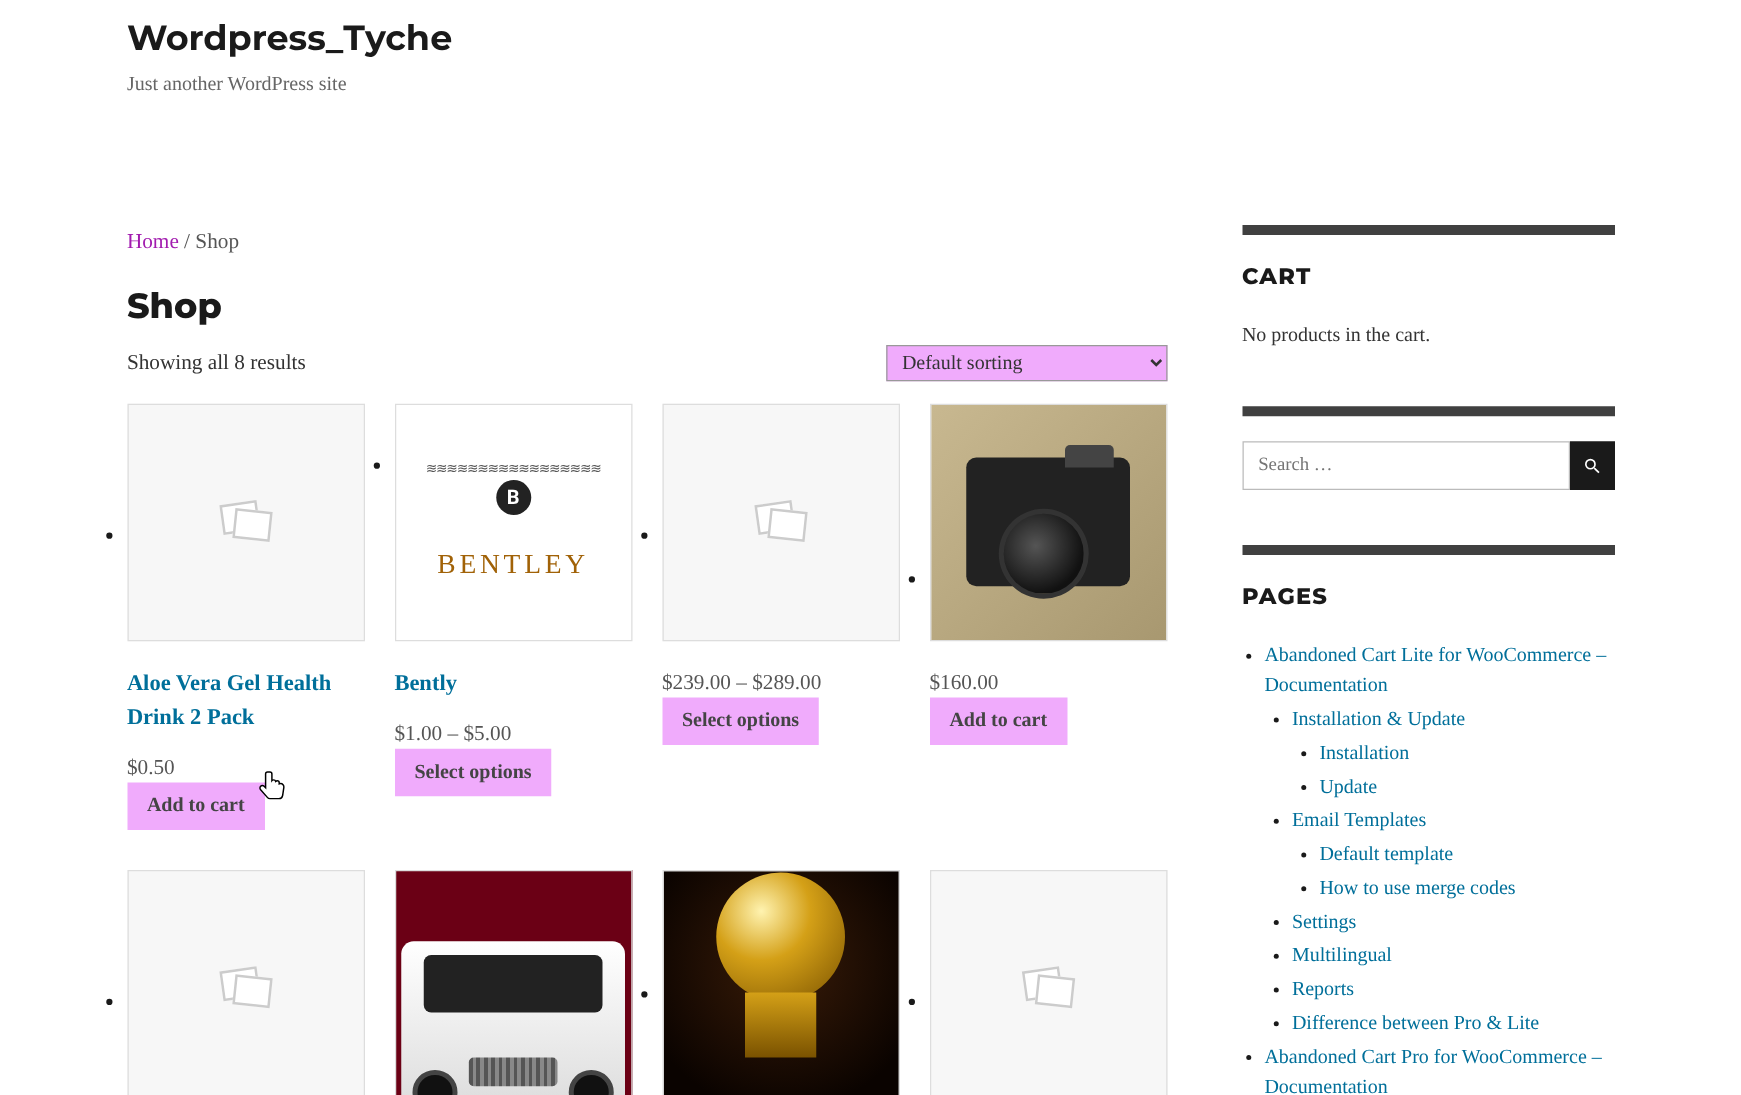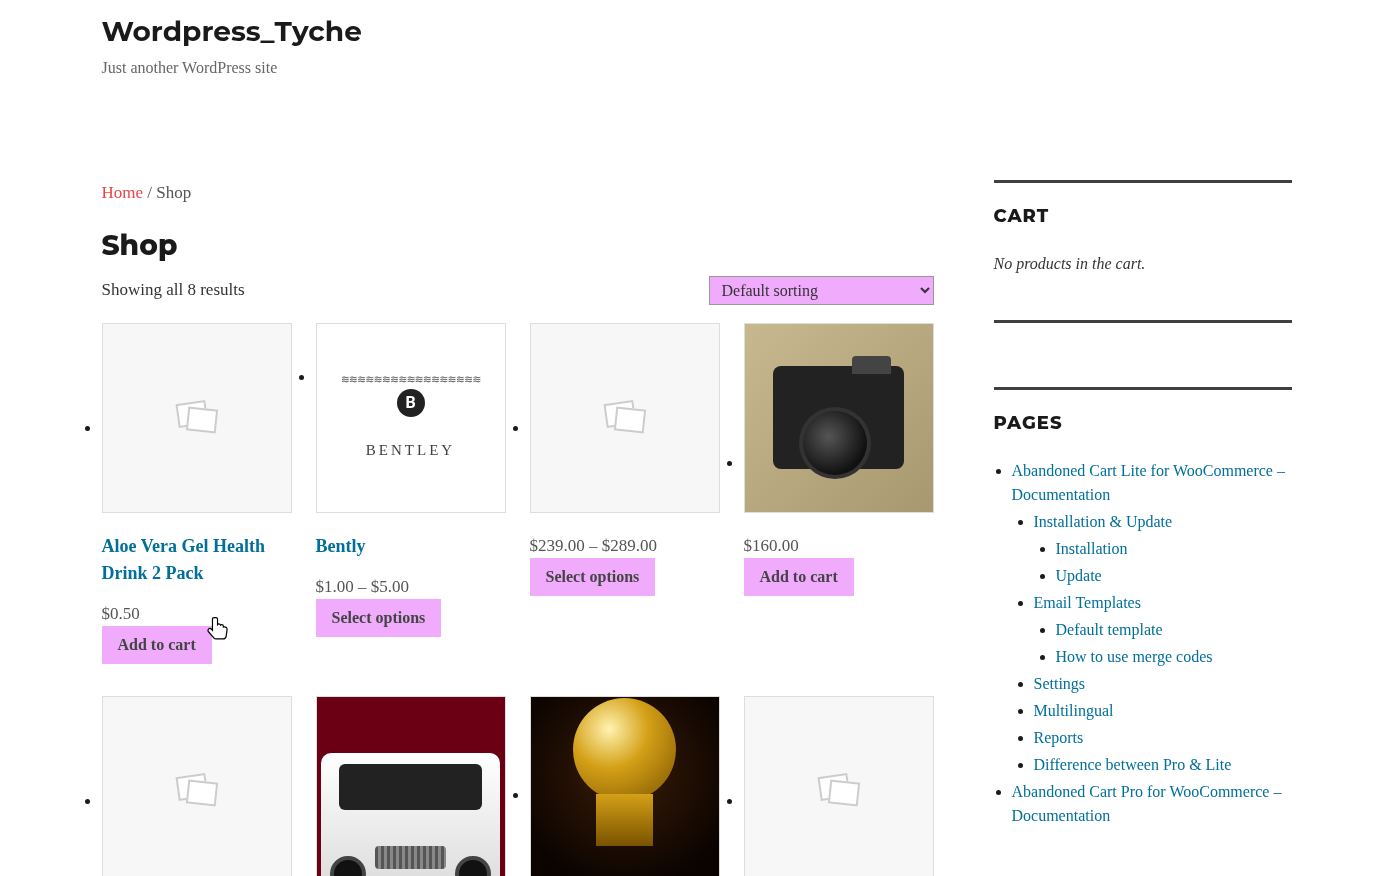--- a/index.html
+++ b/index.html
@@ -41,21 +41,21 @@
   }
   .sidebar {
     flex: 0 0 298px;
   }
   .breadcrumb {
     font-family: Georgia, serif;
     color: #555;
     font-size: 17px;
     margin-bottom: 18px;
   }
-  .breadcrumb a { color: #ef4444; text-decoration: none; text-align: center; }
+  .breadcrumb a { color: #a21caf; text-decoration: none; text-align: center; }
   .page-title {
     font-size: 28px;
     font-weight: 800;
     margin-bottom: 10px;
     font-family: Montserrat, Arial, sans-serif;
   }
   .toolbar {
     display: flex;
     justify-content: space-between;
     align-items: center;
@@ -134,53 +134,52 @@
     font-weight: bold;
     color: #444;
     font-size: 16px;
     cursor: pointer;
   }
   
   .img-bentley { background: #fff; flex-direction: column; }
   .bentley-logo { text-align:center; }
   .bentley-wings { font-size: 11px; letter-spacing: -1px; color:#555; line-height:1; }
   .bentley-circle { width:28px; height:28px; border-radius:50%; background:#222; color:#fff; font-weight:bold; margin:4px auto; display:flex; align-items:center; justify-content:center; font-size:16px; }
-  .bentley-text { font-family: "Times New Roman", serif; font-size:15px; letter-spacing:3px; color:#404040; margin-top:22px; }
+  .bentley-text { font-family: "Times New Roman", serif; font-size:22px; letter-spacing:3px; color:#a16207; margin-top:22px; }
   .img-camera { background: linear-gradient(135deg,#c8b890 0%, #a89870 100%); position:relative; }
   .camera-body { width:70%; height:55%; background:#222; border-radius:8px; position:relative; }
   .camera-lens { position:absolute; bottom:-10px; left:20%; width:55%; height:70%; background: radial-gradient(circle at 40% 40%, #555 0%, #111 70%); border-radius:50%; border:4px solid #333; }
   .camera-top { position:absolute; top:-10px; right:10%; width:30%; height:18%; background:#444; border-radius:4px 4px 0 0; }
   .img-suv { background:#6b0015; display:flex; align-items:flex-end; justify-content:center; }
   .suv-body { width:95%; height:70%; background: linear-gradient(180deg,#fff 0%, #ddd 100%); border-radius:10px 10px 4px 4px; position:relative; }
   .suv-window { position:absolute; top:8%; left:10%; width:80%; height:35%; background:#222; border-radius:6px; }
   .suv-grill { position:absolute; bottom:12%; left:30%; width:40%; height:18%; background:repeating-linear-gradient(90deg,#555 0 3px,#888 3px 6px); border-radius:4px; }
   .suv-wheel { position:absolute; bottom:-5%; width:20%; aspect-ratio:1/1; background:#111; border-radius:50%; border:4px solid #444; }
   .suv-wheel.left{ left:5%; } .suv-wheel.right{ right:5%; }
   .img-globe { background: radial-gradient(circle at 50% 40%, #3a1c08 0%, #0a0300 80%); }
   .globe-ball { width:55%; aspect-ratio:1/1; background: radial-gradient(circle at 35% 30%, #fff3b0 0%, #d4a017 40%, #7a5200 100%); border-radius:50%; margin-top:-20%; }
   .globe-base { width:30%; height:28%; background: linear-gradient(180deg,#d4a017,#7a5200); margin-top:-4%; }
 
   
   .widget {
-    border-top: 3px solid #404040;
+    border-top: 8px solid #404040;
     padding-top: 20px;
     margin-bottom: 44px;
   }
   .widget-title {
     font-family: Montserrat, Arial, sans-serif;
     font-size: 18px;
     font-weight: 800;
     letter-spacing: 1px;
     margin-bottom: 22px;
   }
   .cart-empty {
     font-family: Georgia, serif;
     color: #333;
     font-size: 16px;
-    font-style: italic;
   }
   .search-form { display:flex; }
   .search-input {
     flex:1;
     border:1px solid #bbb;
     padding: 10px 12px;
     font-family: Georgia, serif;
     font-size: 15px;
     color:#888;
     background:#fff;
@@ -291,20 +290,28 @@
         </ul>
     </main>
 
     <aside class="sidebar">
       <section class="widget">
         <h2 class="widget-title">CART</h2>
         <p class="cart-empty">No products in the cart.</p>
       </section>
 
       <section class="widget">
+        <form class="search-form">
+          <input class="search-input" type="text" placeholder="Search …" style="">
+          <button class="search-button" type="submit">
+            <svg viewBox="0 0 24 24">
+                <path d="M15.5 14h-.79l-.28-.27A6.471 6.471 0 0016 9.5 6.5 6.5 0 109.5 16a6.471 6.471 0 004.23-1.57l.27.28v.79l5 4.99L20.49 19l-4.99-5zM9.5 14C7.01 14 5 11.99 5 9.5S7.01 5 9.5 5 14 7.01 14 9.5 11.99 14 9.5 14z"></path>
+              </svg>
+          </button>
+        </form>
       </section>
 
       <section class="widget">
         <h2 class="widget-title">PAGES</h2>
         <ul class="pages-list">
           <li><a href="#">Abandoned Cart Lite for WooCommerce – Documentation</a>
             <ul>
               <li><a href="#">Installation &amp; Update</a>
                 <ul>
                   <li><a href="#">Installation</a></li>

